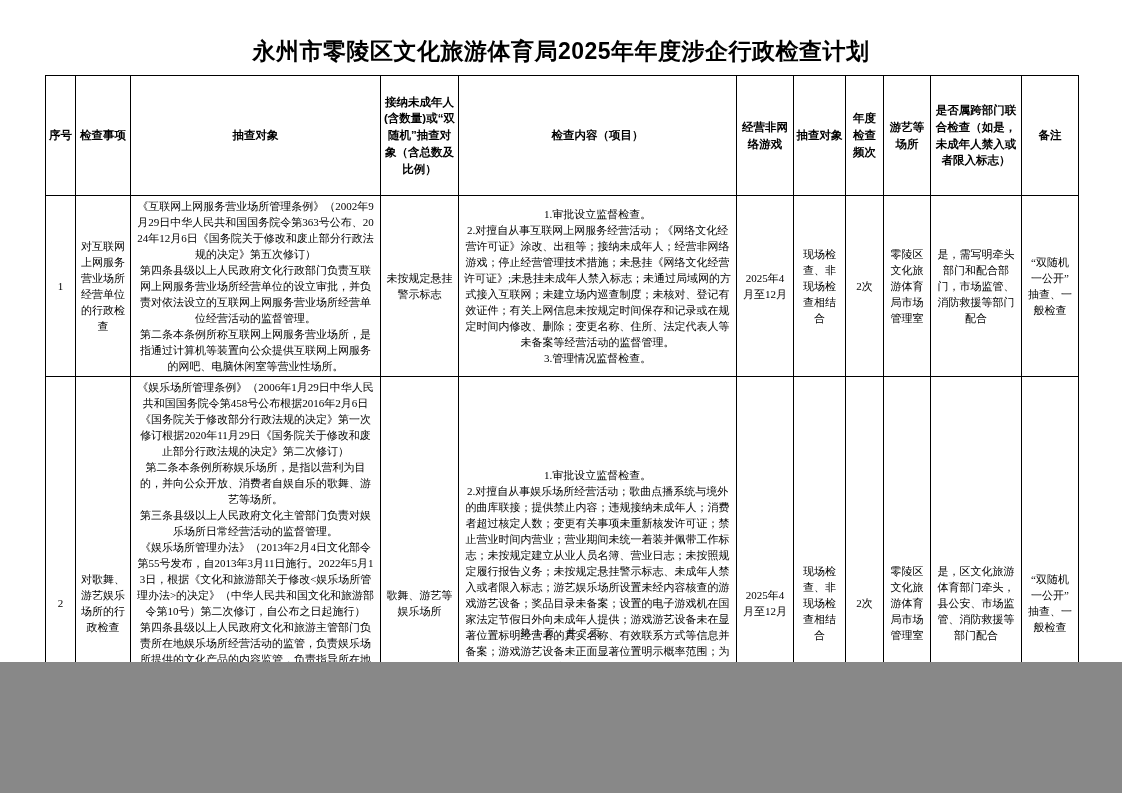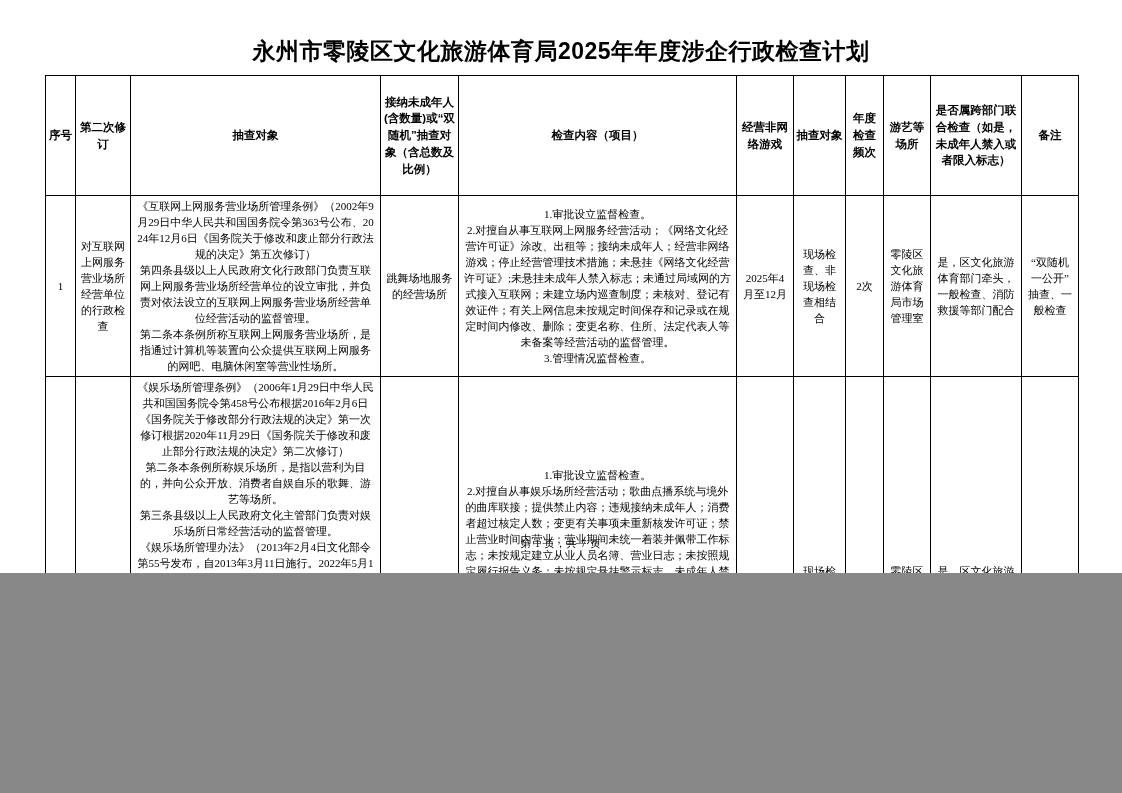--- a/index.html
+++ b/index.html
@@ -1,20 +1,20 @@
 <!DOCTYPE html>
 <html lang="zh"><head>
 <meta charset="utf-8">
 <style>
   * { margin: 0; padding: 0; box-sizing: border-box; }
   html, body { background: #888; }
   .page {
     position: relative;
     width: 1122px;
-    height: 573px;
+    height: 662px;
     margin: 0 auto;
     background: #ffffff;
     font-family: "Liberation Serif", "DejaVu Serif", serif;
     color: #000;
     overflow: hidden;
   }
   .doc-title {
     margin-top: 36px;
     text-align: center;
     font-family: "Liberation Sans", "DejaVu Sans", sans-serif;
@@ -82,48 +82,48 @@
           <col style="width:57px">
         <col style="width:52px">
           <col style="width:38px">
           <col style="width:47px">
         <col style="width:91px">
           <col style="width:57px">
       </colgroup>
       <thead>
         <tr class="row-header">
           <th>序号</th>
-          <th>第二次修订</th>
+          <th>检查事项</th>
           <th>抽查对象</th>
           <th>接纳未成年人(含数量)或“双随机”抽查对象（含总数及比例）</th>
           <th>检查内容（项目）</th>
           <th>经营非网络游戏</th>
           <th>抽查对象</th>
           <th>年度检查频次</th>
           <th>游艺等场所</th>
           <th>是否属跨部门联合检查（如是，未成年人禁入或者限入标志）</th>
           <th>备注</th>
         </tr>
       </thead>
       <tbody>
         <tr class="row-1">
           <td>1</td>
           <td>对互联网上网服务营业场所经营单位的行政检查</td>
           <td class="left top just prewrap">《互联网上网服务营业场所管理条例》（2002年9月29日中华人民共和国国务院令第363号公布、2024年12月6日《国务院关于修改和废止部分行政法规的决定》第五次修订）
 第四条县级以上人民政府文化行政部门负责互联网上网服务营业场所经营单位的设立审批，并负责对依法设立的互联网上网服务营业场所经营单位经营活动的监督管理。
 第二条本条例所称互联网上网服务营业场所，是指通过计算机等装置向公众提供互联网上网服务的网吧、电脑休闲室等营业性场所。</td>
-          <td>跳舞场地服务的经营场所</td>
+          <td>未按规定悬挂警示标志</td>
           <td class="left prewrap">1.审批设立监督检查。
 2.对擅自从事互联网上网服务经营活动；《网络文化经营许可证》涂改、出租等；接纳未成年人；经营非网络游戏；停止经营管理技术措施；未悬挂《网络文化经营许可证》;未悬挂未成年人禁入标志；未通过局域网的方式接入互联网；未建立场内巡查制度；未核对、登记有效证件；有关上网信息未按规定时间保存和记录或在规定时间内修改、删除；变更名称、住所、法定代表人等未备案等经营活动的监督管理。
 3.管理情况监督检查。</td>
           <td>2025年4月至12月</td>
           <td>现场检查、非现场检查相结合</td>
           <td>2次</td>
           <td>零陵区文化旅游体育局市场管理室</td>
-          <td class="left">是，区文化旅游体育部门牵头，一般检查、消防救援等部门配合</td>
+          <td class="left">是，需写明牵头部门和配合部门，市场监管、消防救援等部门配合</td>
           <td>“双随机一公开”抽查、一般检查</td>
         </tr>
         <tr class="row-2">
           <td>2</td>
           <td>对歌舞、游艺娱乐场所的行政检查</td>
           <td class="left top just prewrap">《娱乐场所管理条例》（2006年1月29日中华人民共和国国务院令第458号公布根据2016年2月6日《国务院关于修改部分行政法规的决定》第一次修订根据2020年11月29日《国务院关于修改和废止部分行政法规的决定》第二次修订）
 第二条本条例所称娱乐场所，是指以营利为目的，并向公众开放、消费者自娱自乐的歌舞、游艺等场所。
 第三条县级以上人民政府文化主管部门负责对娱乐场所日常经营活动的监督管理。
 《娱乐场所管理办法》（2013年2月4日文化部令第55号发布，自2013年3月11日施行。2022年5月13日，根据《文化和旅游部关于修改&lt;娱乐场所管理办法&gt;的决定》（中华人民共和国文化和旅游部令第10号）第二次修订，自公布之日起施行）
 第四条县级以上人民政府文化和旅游主管部门负责所在地娱乐场所经营活动的监管，负责娱乐场所提供的文化产品的内容监管，负责指导所在地娱乐场所行业协会工作。

